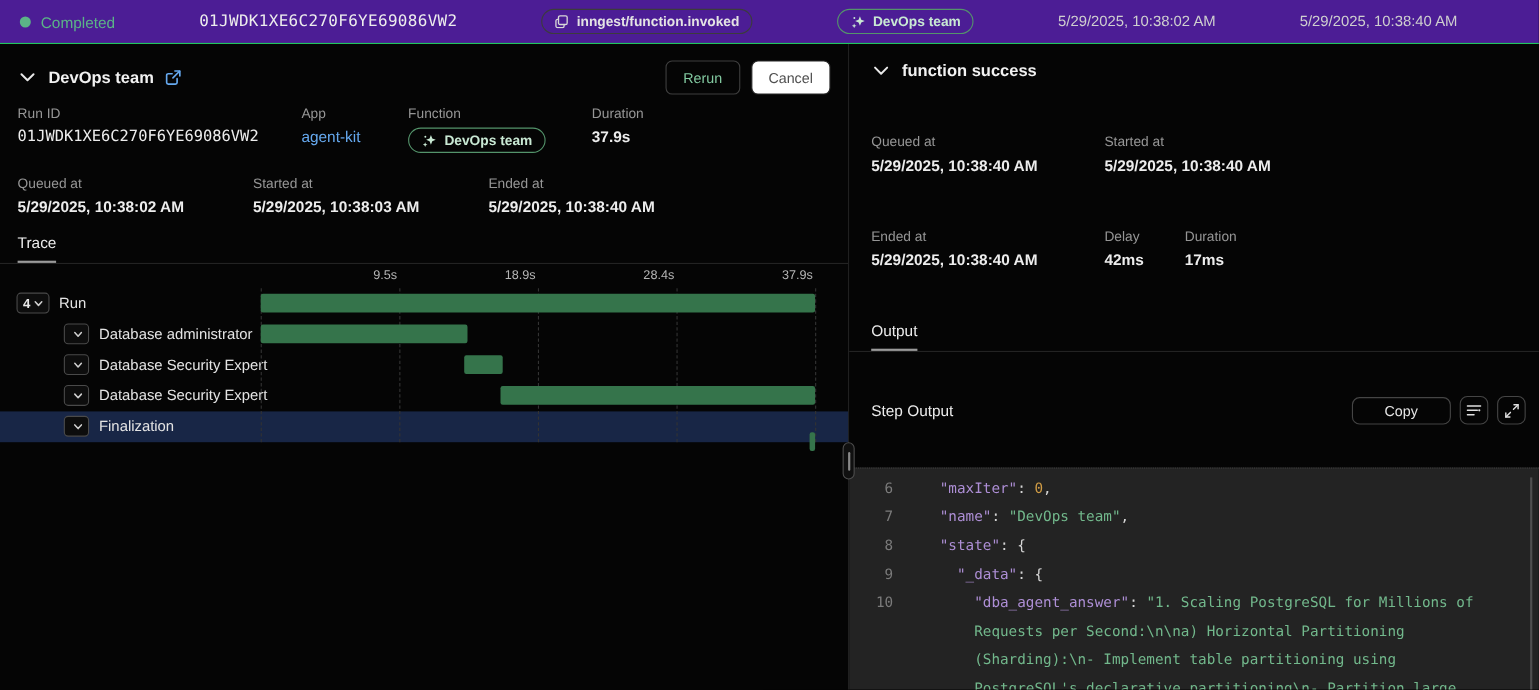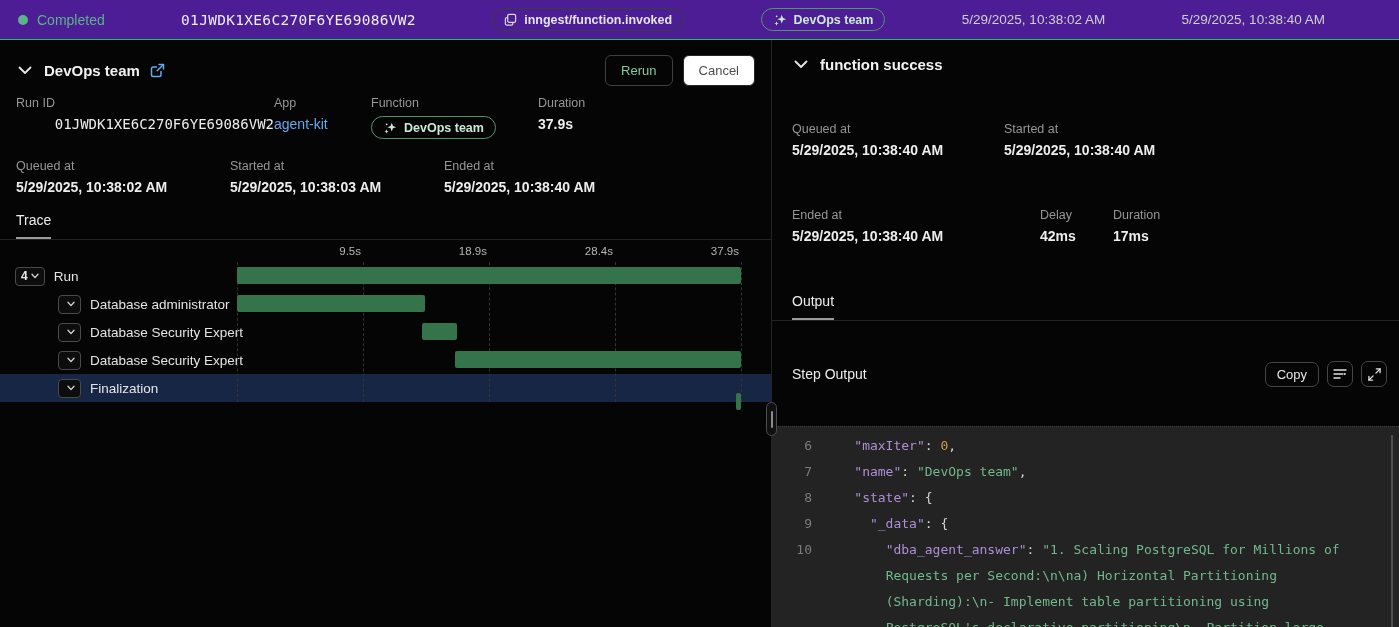--- a/index.html
+++ b/index.html
@@ -3,21 +3,21 @@
 <meta charset="utf-8">
 <style>
   * { margin:0; padding:0; box-sizing:border-box; }
   html,body { width:1399px; height:627px; overflow:hidden; }
   body {
     background:#060606;
     font-family:"Liberation Sans", sans-serif;
     color:#e8e8e8;
     -webkit-font-smoothing:antialiased;
   }
-  .mono { font-family:"DejaVu Sans Mono", monospace;text-align:right; }
+  .mono { font-family:"DejaVu Sans Mono", monospace; }
 
   
   .topbar {
     height:40px; display:flex; align-items:center;
     padding:0 74px 0 18px; border-bottom:1px solid #22c55e;
     justify-content:space-between; background:#4c1d95;
   }
   .status { display:flex; align-items:center; gap:9px; }
   .status-dot { width:10px; height:10px; border-radius:50%; background:var(--status-green); }
   .status-text { color:var(--status-green); font-size:14px; font-weight:500; }
@@ -63,21 +63,21 @@
   .fld-label { font-size:12.5px; color:#969696; }
   .fld-value { font-size:14px; font-weight:600; color:#ededed; }
   .fld-value.mono { font-weight:400; font-size:14px; }
   .fld-link { color:var(--link-blue); font-weight:500; cursor:pointer; text-decoration:none; }
   .c-runid { width:258px; } .c-app { width:97px; } .c-func { width:167px; }
   .times-row { display:flex; margin:20px 16px 0 16px; }
   .times-row .fld { width:214px; }
   .rgrid1 { display:flex; margin:16px 20px 0 20px; }
   .rgrid1 .fld { width:212px; }
   .rgrid2 { display:flex; margin:17px 20px 0 20px; }
-  .rgrid2 .c1 { width:212px; } .rgrid2 .c2 { width:73px;margin-left:36px; }
+  .rgrid2 .c1 { width:212px; } .rgrid2 .c2 { width:73px; }
 
   
   .tabs { margin-top:16px; padding:0 16px; border-bottom:1px solid #232323; }
   .right-pane .tabs { padding:0 20px; margin-top:15px; }
   .tab {
     display:inline-block; font-size:14px; font-weight:500; color:#ececec;
     padding-bottom:9px; border-bottom:2px solid var(--tab-underline); cursor:pointer;
   }
 
   
@@ -101,21 +101,21 @@
     font-size:12px; font-weight:600; color:#eaeaea; background:#0d0d0d; cursor:pointer;
   }
   .tbars { flex:1; position:relative; margin-right:30px; }
   .tbar { position:absolute; top:5px; height:17px; background:var(--bar-green); border-radius:2px; }
 
   
   .output-header { height:38px; display:flex; align-items:center; padding:0 12px 0 20px; gap:8px; margin-top:1px; }
   .output-title { font-size:14px; color:#ececec; flex:1; }
   .copy-btn {
     font-size:13px; color:#e6e6e6; background:transparent; border:1px solid #454545;
-    border-radius:7px; padding:4px 11px; cursor:pointer; font-family:inherit;
+    border-radius:7px; padding:4px 29px; cursor:pointer; font-family:inherit;
   }
   .icon-btn {
     width:26px; height:26px; display:flex; align-items:center; justify-content:center;
     background:transparent; border:1px solid #454545; border-radius:7px; cursor:pointer;
   }
 
   .code {
     flex:1; background:var(--code-bg); border-top:1px dotted #3f3f3f;
     padding-top:6px; overflow:hidden; position:relative;
     font-family:"DejaVu Sans Mono", monospace; font-size:13px; line-height:26px;

